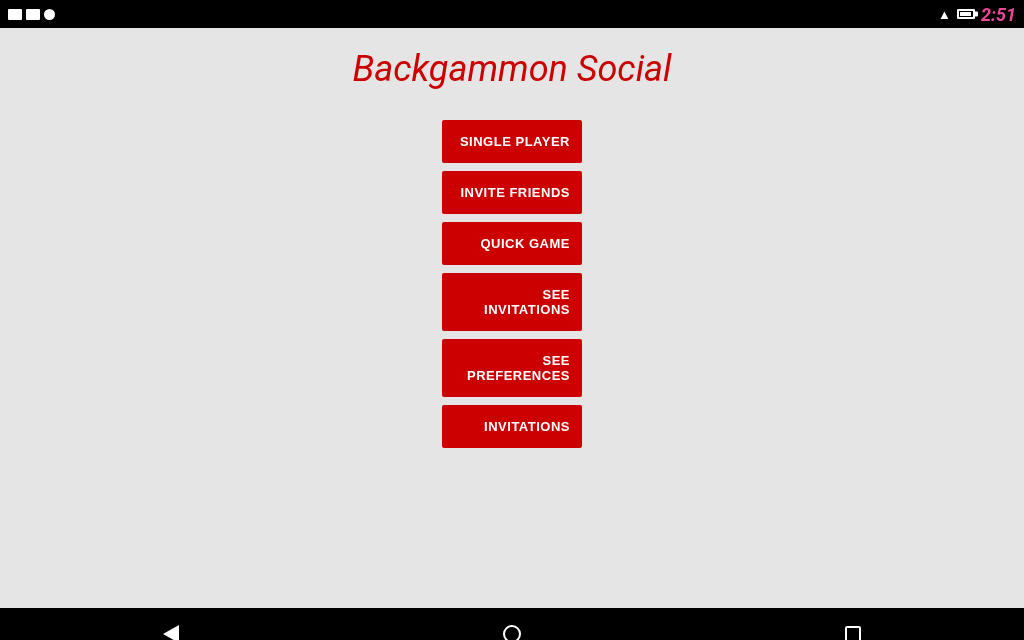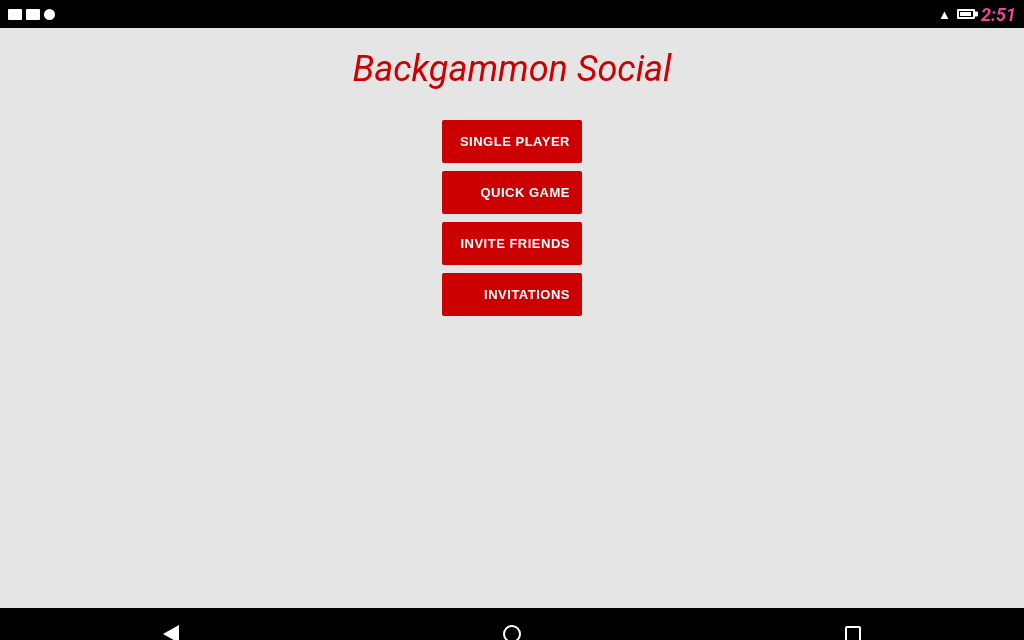--- a/index.html
+++ b/index.html
@@ -206,22 +206,24 @@
 
     <span class="time-text">2:51</span>
   </div>
 </div>
 
 <div class="main-content">
   <h1 class="app-title">Backgammon Social</h1>
 
   <div class="menu-buttons">
     <button class="menu-btn">SINGLE PLAYER</button>
+    <button class="menu-btn">INVITE FRIENDS</button>
     <button class="menu-btn">QUICK GAME</button>
-    <button class="menu-btn">INVITE FRIENDS</button>
+    <button class="menu-btn">SEE INVITATIONS</button>
+    <button class="menu-btn">SEE PREFERENCES</button>
     <button class="menu-btn">INVITATIONS</button>
     <button class="menu-btn" style="visibility:hidden;">MORE</button>
   </div>
 </div>
 
 <div class="nav-bar">
   <div class="nav-icon">
     <div class="back-triangle"></div>
   </div>
   <div class="nav-icon">

